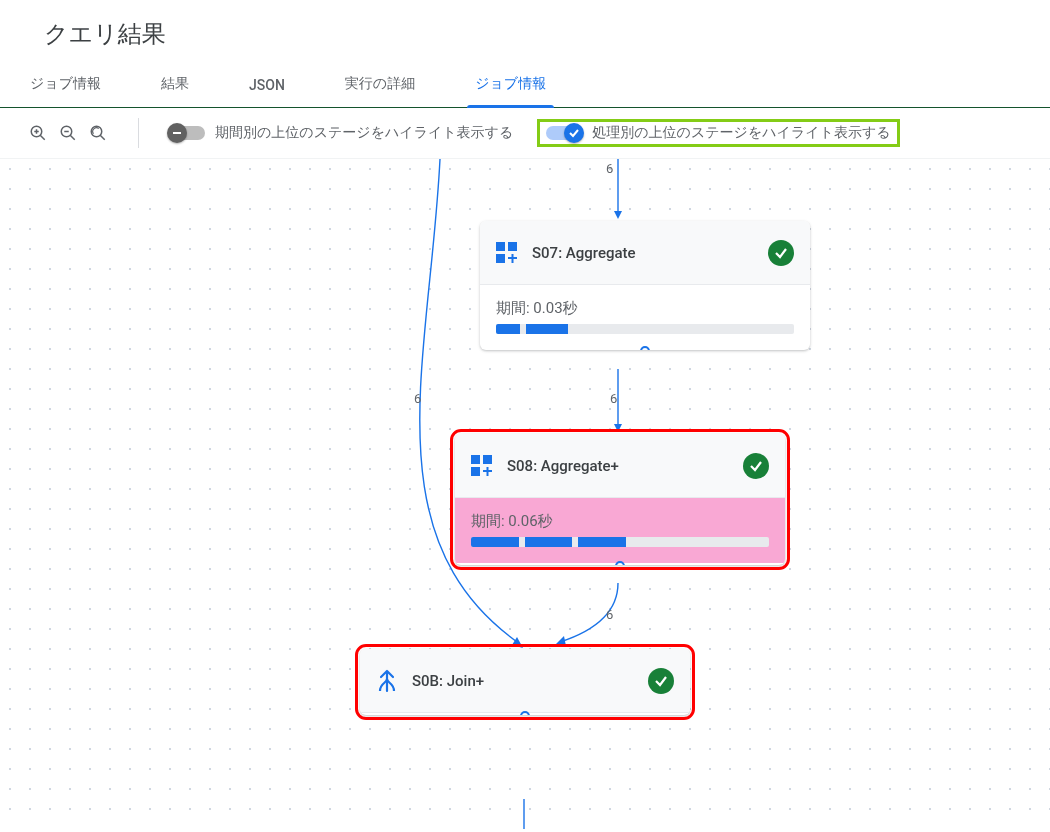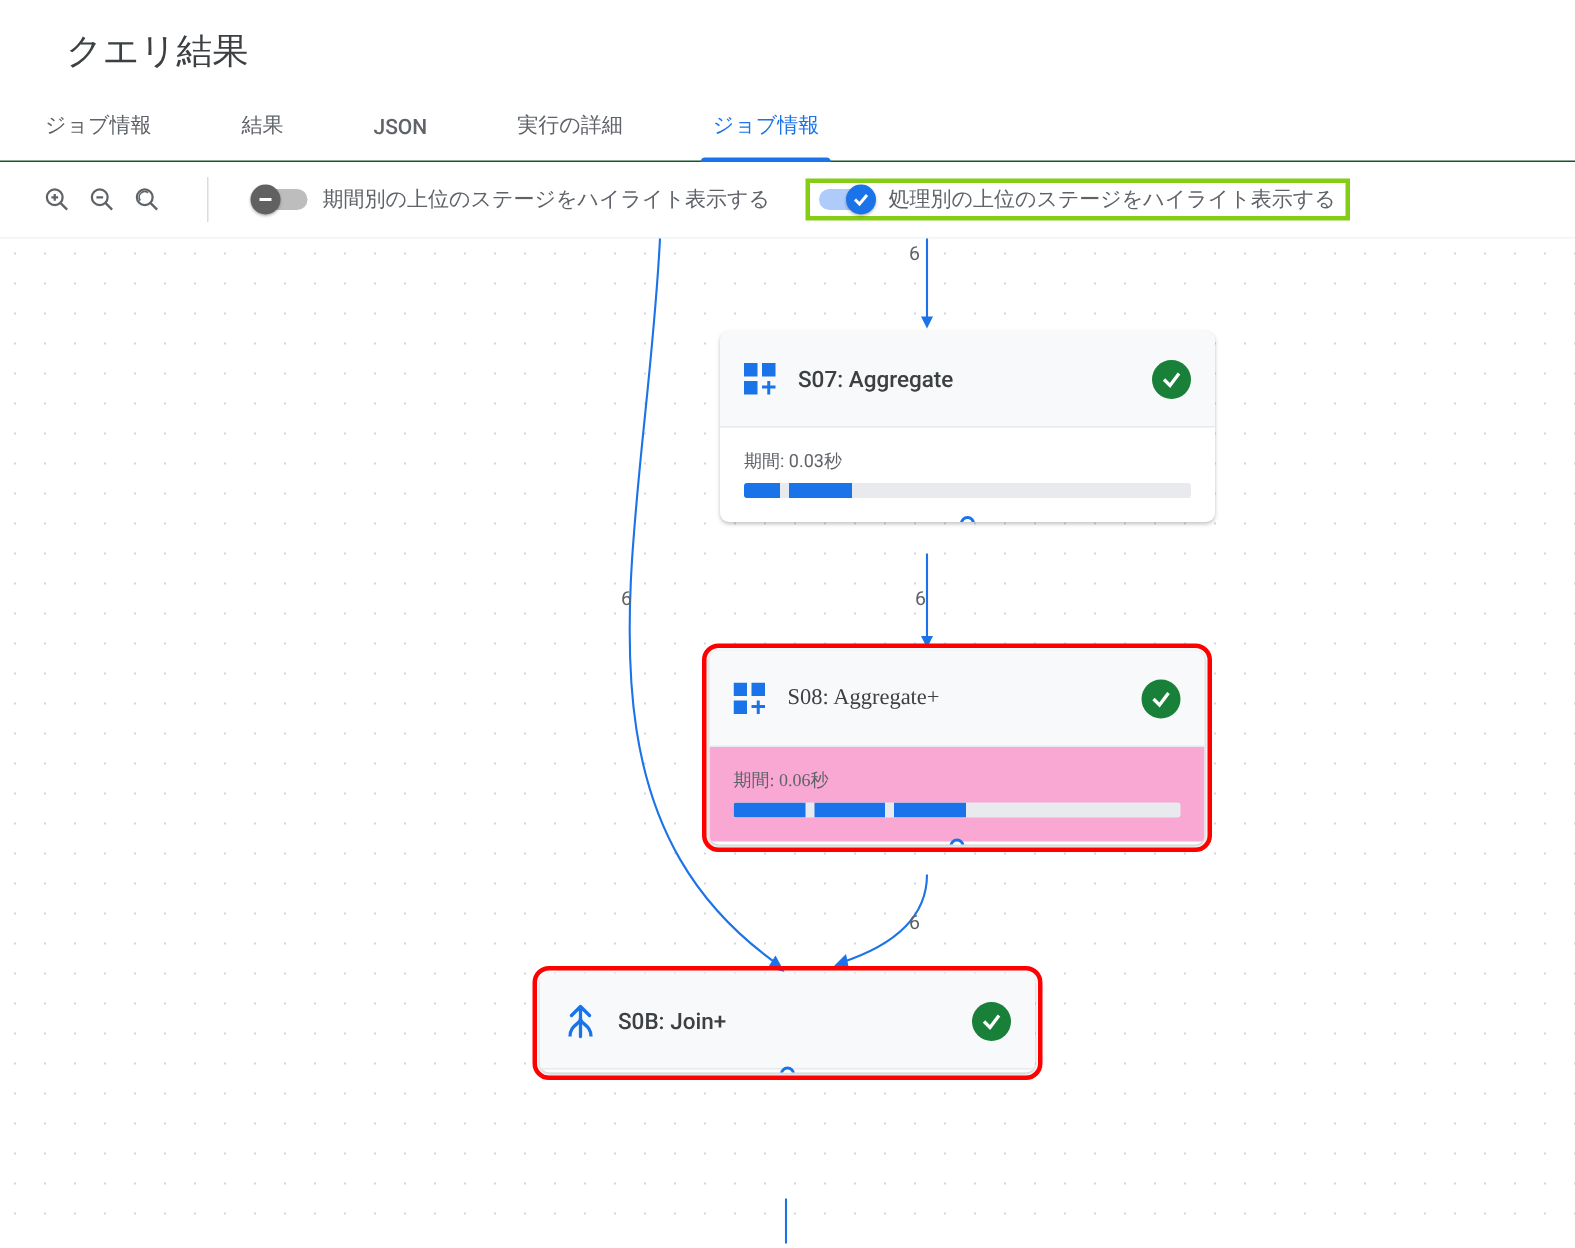--- a/index.html
+++ b/index.html
@@ -93,21 +93,21 @@
     height:64px; display:flex; align-items:center; padding:0 16px; gap:14px;
     border-bottom:1px solid #e8eaed; background:#f8f9fa;
   }
   .node-title { font-size:15px; font-weight:500; color:#3c4043; flex:1; white-space:nowrap; }
   .status-ok {
     width:26px; height:26px; border-radius:50%; background:#188038; color:#fff;
     display:flex; align-items:center; justify-content:center; font-size:16px;
   }
   .node-body { padding:14px 16px 16px; }
   .node-body.hl { background:#f9a8d4; }
-  .duration-label { font-size:12px; color:#5f6368; margin-bottom:6px; }
+  .duration-label { font-size:15px; color:#5f6368; margin-bottom:6px; }
   .bar { height:10px; background:#e8eaed; border-radius:2px; position:relative; overflow:hidden; }
   .bar .seg { position:absolute; top:0; bottom:0; background:#1a73e8; }
   .port { position:absolute; left:50%; transform:translateX(-50%); width:10px; height:10px; border:2px solid #1a73e8; border-radius:50%; background:#fff; }
 
   .agg-icon svg, .join-icon svg { display:block; }
 </style>
 </head>
 <body>
 
 <div class="header">
@@ -216,21 +216,21 @@
     <div class="node-body">
       <div class="duration-label">期間: 0.03秒</div>
       <div class="bar">
         <div class="seg" style="left:0%; width:8%"></div>
         <div class="seg" style="left:10%; width:14%"></div>
       </div>
     </div>
     <div class="port" style="bottom:-6px;"></div>
   </div>
 
-  <div class="node redwrap" style="left:473px; top:275px;font-family:Liberation Serif, serif;">
+  <div class="node redwrap" style="left:455px; top:275px;">
     <div class="node-head">
       <span class="agg-icon">
         <svg width="22" height="22" viewBox="0 0 22 22">
             <rect x="0" y="0" width="9" height="9" fill="#1a73e8"></rect>
             <rect x="12" y="0" width="9" height="9" fill="#1a73e8"></rect>
             <rect x="0" y="12" width="9" height="9" fill="#1a73e8"></rect>
             <path d="M12 16 h9 M16.5 12 v9" stroke="#1a73e8" stroke-width="2"></path>
           </svg>
       </span>
       <span class="node-title">S08: Aggregate+</span>

